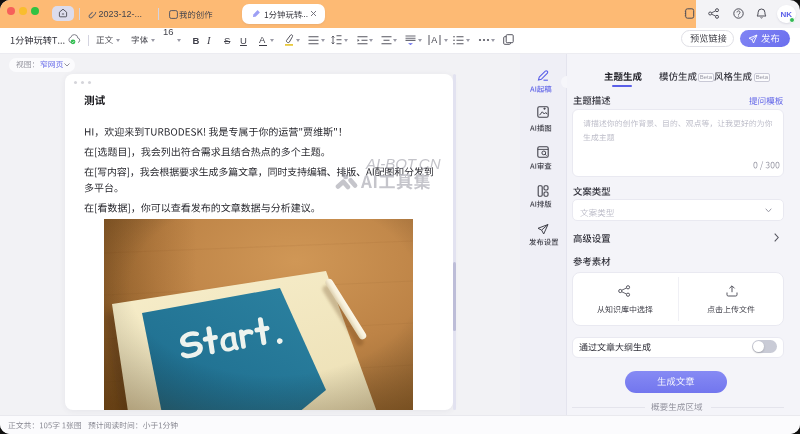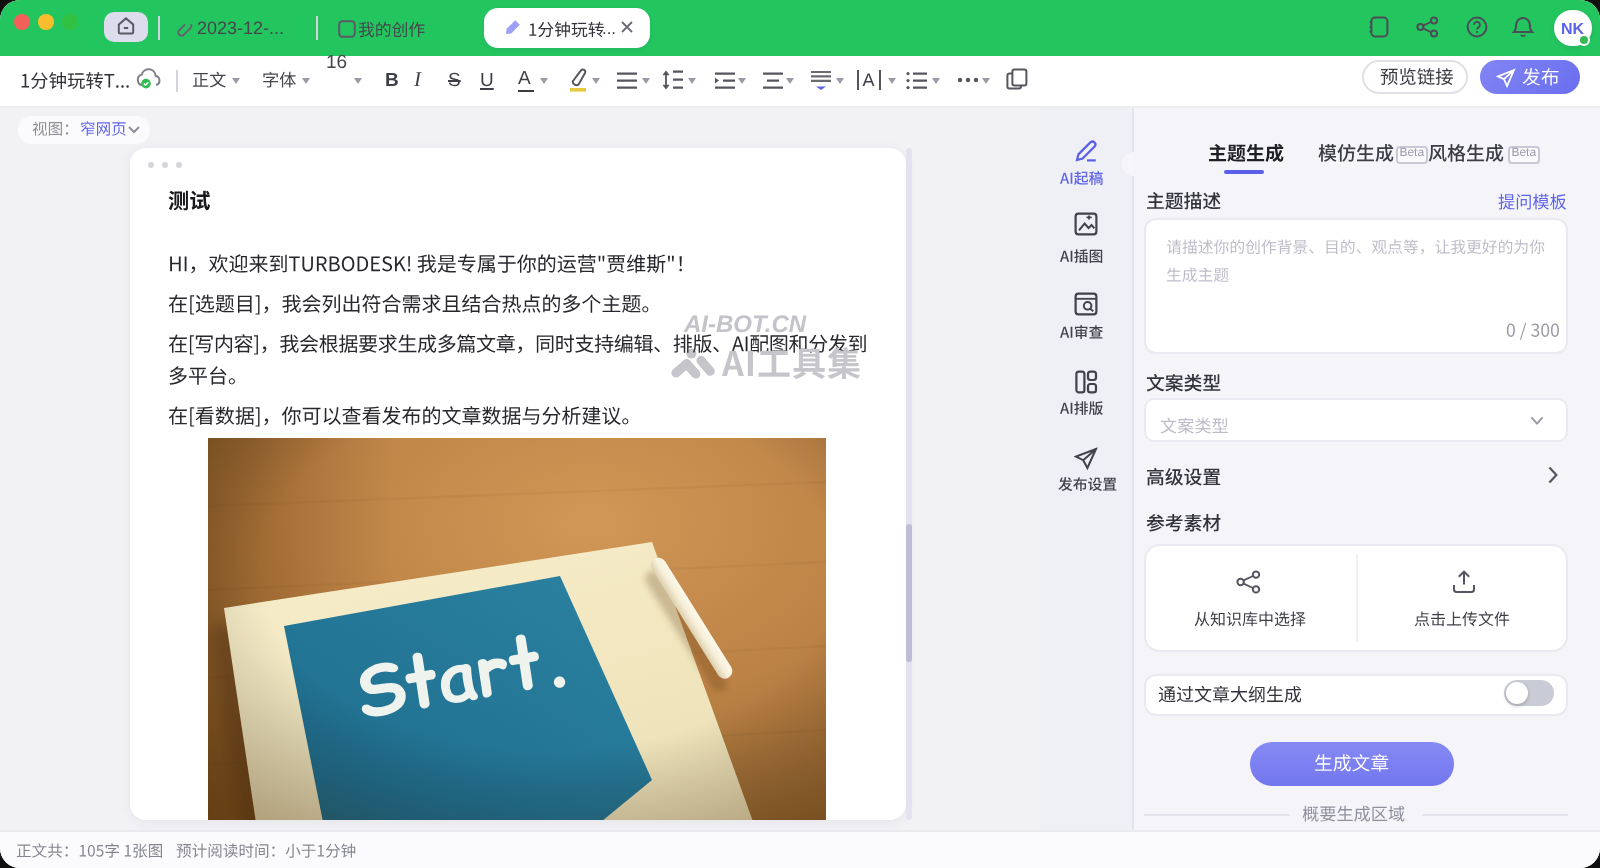--- a/index.html
+++ b/index.html
@@ -1,17 +1,17 @@
 <!DOCTYPE html>
 <html><head><meta charset="utf-8"><style>
 *{margin:0;padding:0;box-sizing:border-box}
 html,body{width:800px;height:434px;background:#101010;font-family:"Liberation Sans",sans-serif;overflow:hidden}
 #win{position:relative;width:800px;height:434px;border-radius:10px;overflow:hidden;background:#f3f3f6}
 
-#titlebar{position:absolute;left:0;top:0;width:800px;height:28px;background:#22c55e}
+#titlebar{position:absolute;left:0;top:0;width:696px;height:28px;background:#fdba74}
 .tl{position:absolute;top:7.4px;width:7.8px;height:7.8px;border-radius:50%}
 #homebtn{position:absolute;left:52px;top:5.5px;width:21.5px;height:15px;border-radius:5px;background:#dcdcec}
 .vsep{position:absolute;top:8px;width:1px;height:12px;background:#d4d4e0}
 .tabtxt{position:absolute;top:9px;font-size:9px;color:#45454d}
 #activetab{position:absolute;left:242px;top:3.5px;width:83px;height:20px;background:#fff;border-radius:7px;box-shadow:0 1px 2px rgba(80,80,120,.10)}
 
 #toolbar{position:absolute;left:0;top:28px;width:800px;height:26px;background:#fff;border-bottom:1px solid #ececf1}
 .caret{position:absolute;width:0;height:0;border-left:2.8px solid transparent;border-right:2.8px solid transparent;border-top:3.2px solid #9a9aa6;top:39px}
 .tbL{position:absolute;font-weight:bold;font-size:9.5px;color:#3f3f49;top:35px}
 #btn-preview{position:absolute;left:681px;top:30px;width:53px;height:17px;border:1px solid #e0e0e6;border-radius:9px;background:#fff}
@@ -192,21 +192,21 @@
   <svg width="6" height="4" style="position:absolute;left:63.5px;top:63px" viewBox="0 0 6 4">
       <path d="M0.5 0.5 3 3 5.5 0.5" fill="none" stroke="#8f8f99" stroke-width="1"></path>
     </svg>
   <div id="page"></div>
   <div class="dot" style="left:73.5px"></div>
   <div class="dot" style="left:80.5px"></div>
   <div class="dot" style="left:87.5px"></div>
   <div id="sbtrack"></div>
   <div id="sbthumb"></div>
 
-  <div style="position:absolute;left:342px;top:155px;font-family:'Liberation Sans',sans-serif;font-style:italic;font-weight:bold;font-size:12px;color:#c3c3c9">AI-BOT.CN</div>
+  <div style="position:absolute;left:366px;top:155px;font-family:'Liberation Sans',sans-serif;font-style:italic;font-weight:normal;font-size:15px;color:#c3c3c9">AI-BOT.CN</div>
   <svg width="24" height="17" style="position:absolute;left:334.5px;top:173.5px" viewBox="0 0 24 17">
       <circle cx="10.7" cy="2.8" r="2.5" fill="#c5c5cb"></circle>
       <path d="M3 12.5 8.3 7.8M8.3 7.8l4.6 5.2" stroke="#c5c5cb" stroke-width="4.6" stroke-linecap="round" fill="none"></path>
       <path d="M15.5 6.2l4.6 5.4" stroke="#c5c5cb" stroke-width="4.6" stroke-linecap="round"></path>
     </svg>
 
   <div id="photo">
     <svg width="309" height="192" viewBox="0 0 309 192">
       <defs>
         <radialGradient id="desk" cx="62%" cy="22%" r="115%">

